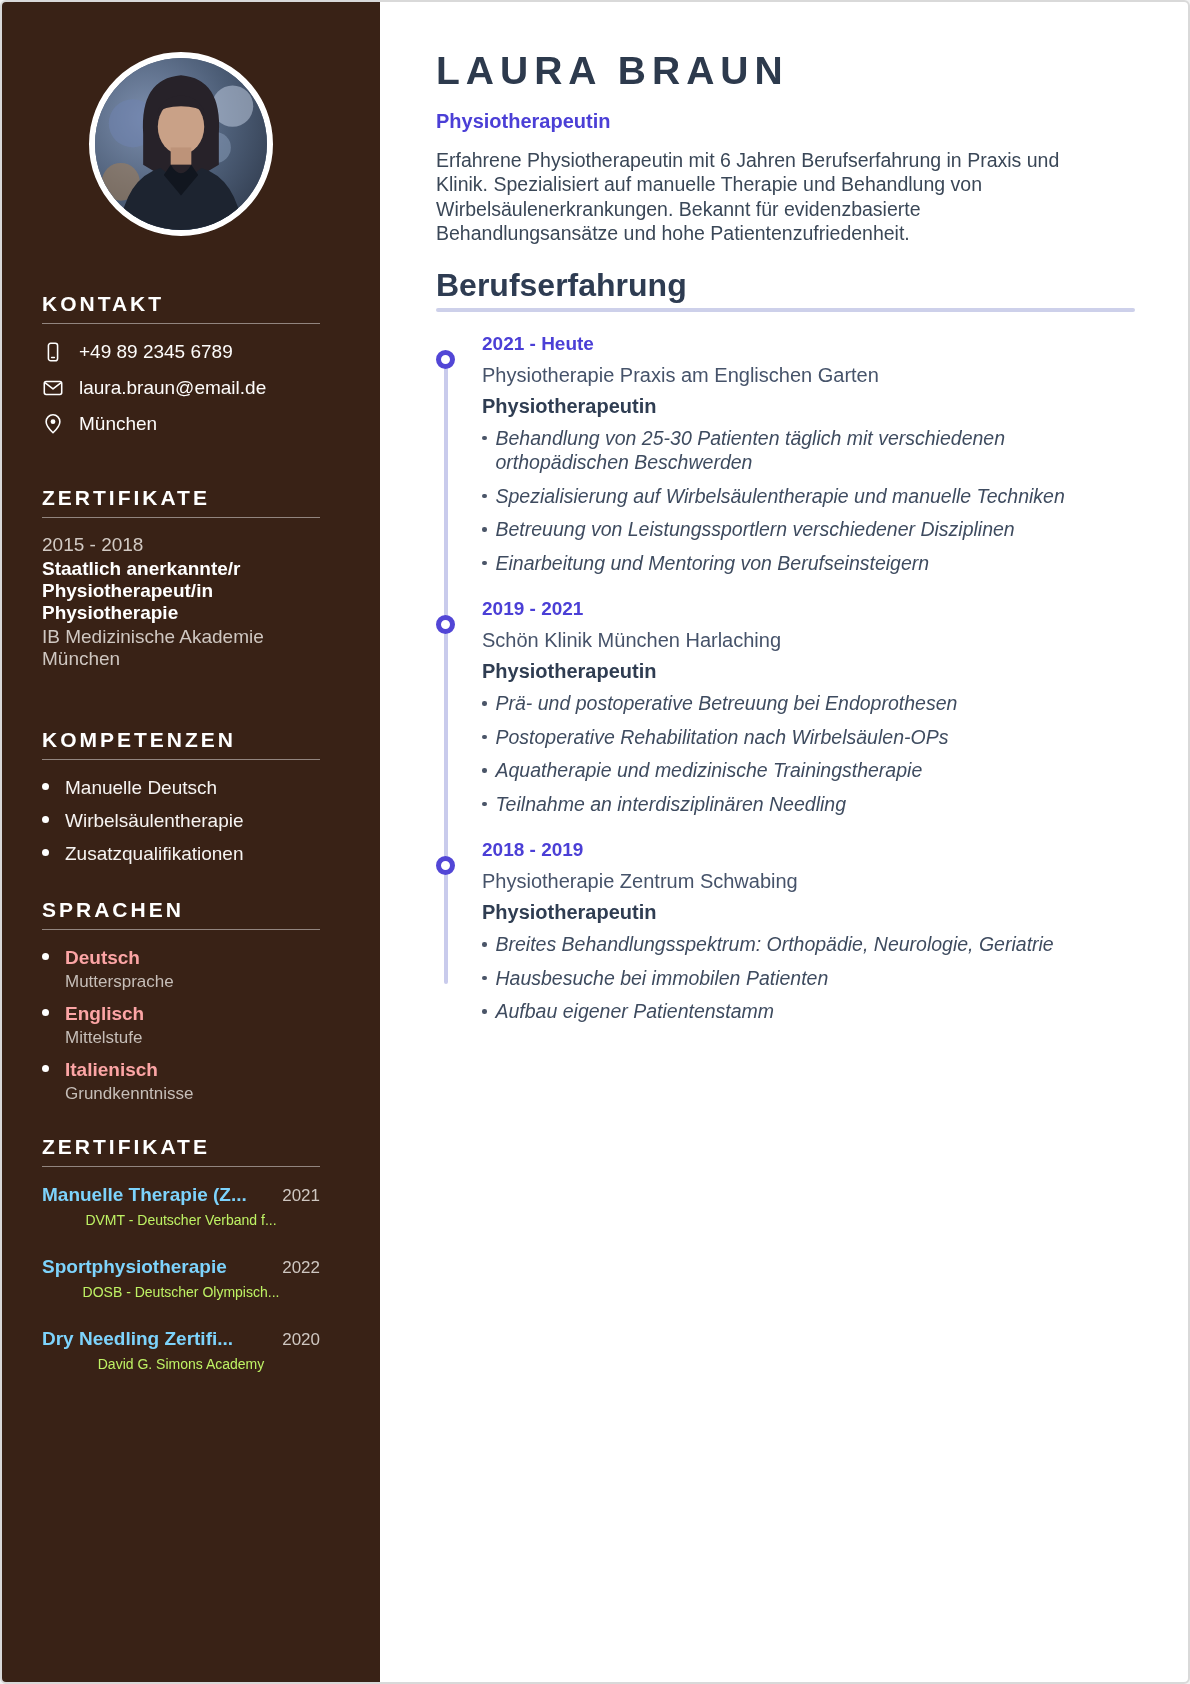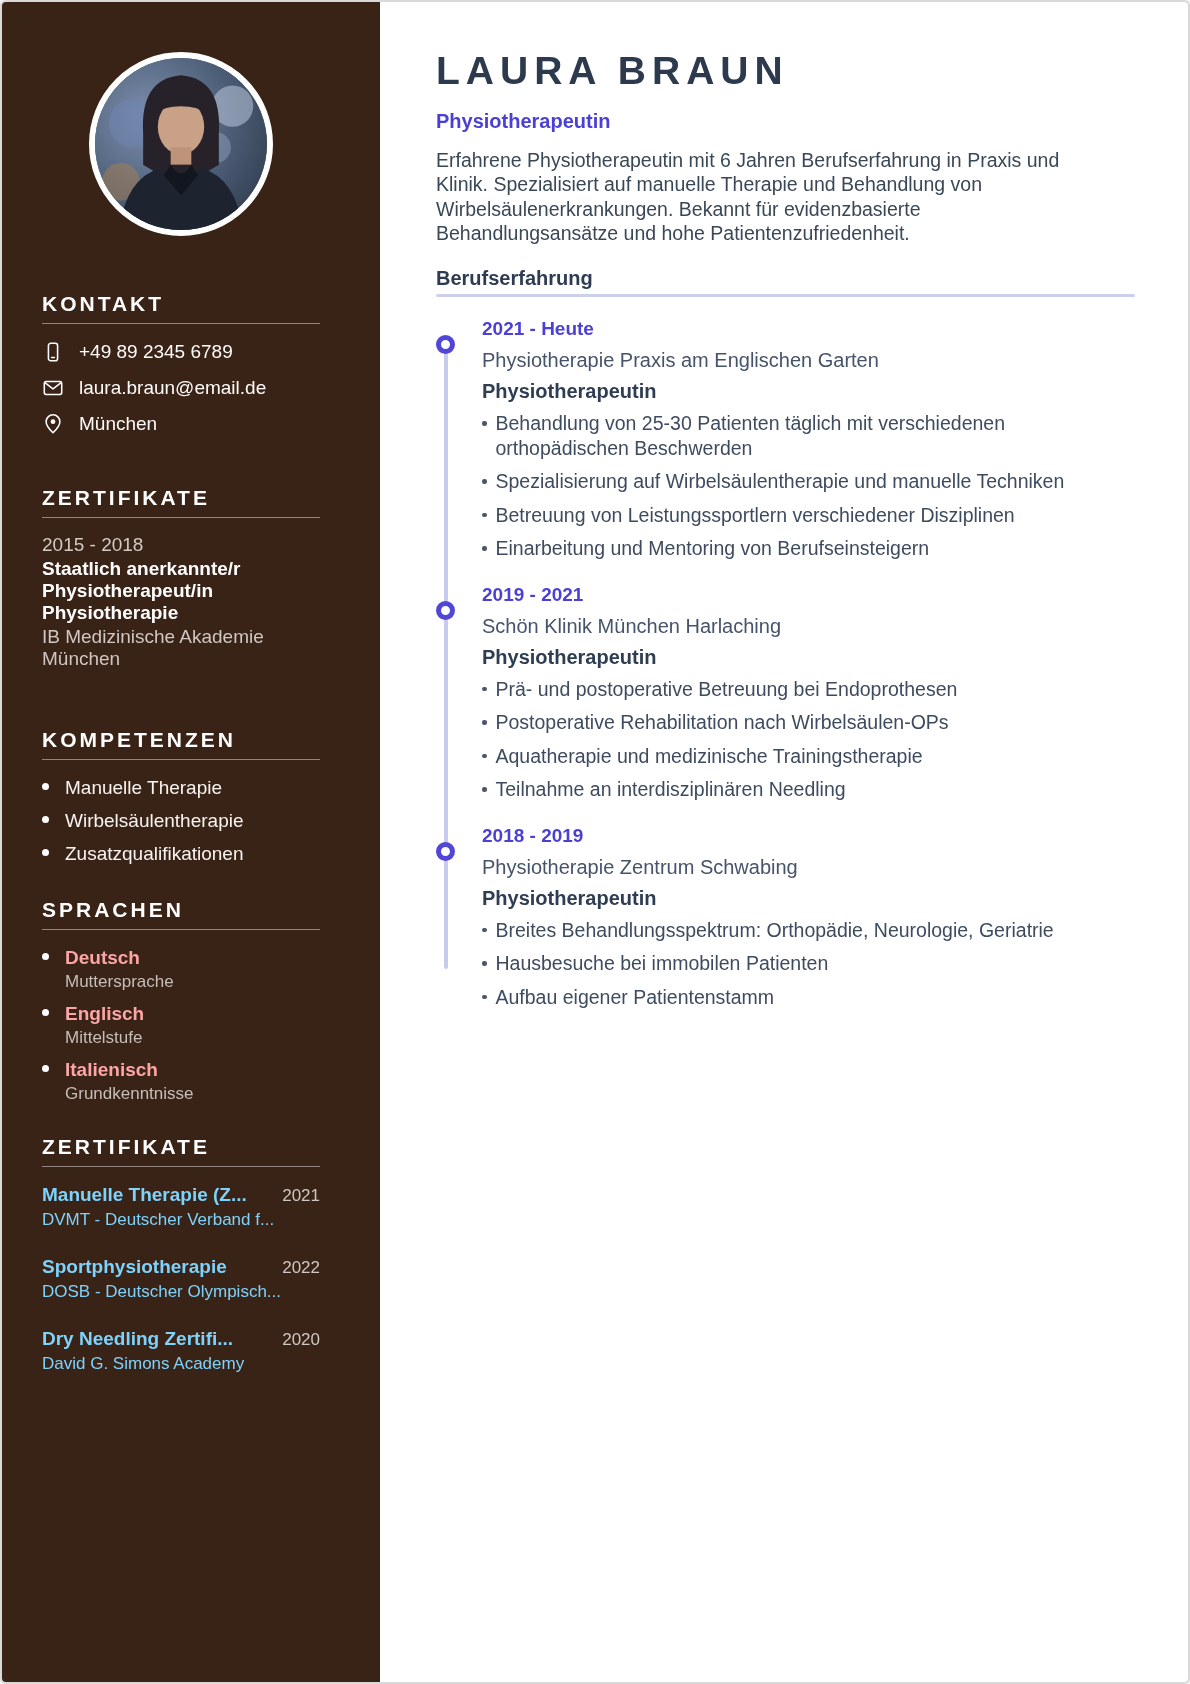--- a/index.html
+++ b/index.html
@@ -40,43 +40,43 @@
   .skill-list{list-style:none;margin:2px 0 0;padding:0;}
   .skill-list li{display:flex;align-items:baseline;font-size:19px;font-weight:500;color:#f7f4f2;margin-bottom:9px;line-height:24px;}
   .s-dot{flex:none;width:7px;height:7px;border-radius:50%;background:#ffffff;margin-right:16px;position:relative;top:-4px;}
   .lang-item{margin-bottom:9px;}
   .lang-name{display:flex;align-items:baseline;font-size:19px;font-weight:700;color:#fca5a5;line-height:24px;}
   .lang-level{font-size:17px;color:#c6beb8;line-height:22px;margin-left:23px;margin-top:1px;}
   .cert-item{margin-bottom:24px;}
   .cert-row{display:flex;justify-content:space-between;align-items:baseline;}
   .cert-title{font-size:19px;font-weight:700;color:#7dd3fc;white-space:nowrap;overflow:hidden;line-height:24px;}
   .cert-year{font-size:17px;color:#cfc7c1;margin-left:10px;flex:none;}
-  .cert-issuer{font-size:17px;color:#7dd3fc;line-height:22px;margin-top:2px;white-space:nowrap;overflow:hidden;}
+  .cert-issuer{font-size:14px;color:#bef264;line-height:22px;margin-top:2px;white-space:nowrap;overflow:hidden;text-align:center;}
   
   .main{flex:1;padding:38px 53px 0 56px;color:#3a4757;}
   .name{
     margin:8px 0 0;font-size:39px;font-weight:700;letter-spacing:6px;
     color:#2d3a4d;line-height:1.2;
   }
   .subtitle{margin-top:14px;font-size:20px;font-weight:700;color:#4b3fd6;line-height:25px;}
   .summary{margin:14px 0 0;font-size:19.5px;line-height:24.5px;color:#3a4757;max-width:632px;}
-  .exp-heading{margin:20px 0 0;font-size:20px;font-weight:700;color:#2e3c52;line-height:1.2;}
+  .exp-heading{margin:20px 0 0;font-size:32px;font-weight:700;color:#2e3c52;line-height:1.2;}
   .exp-underline{height:3.5px;background:#cdd0ea;margin-top:4px;border-radius:2px;}
   .entries{position:relative;margin-top:20px;}
   .rail{position:absolute;left:8px;top:26px;bottom:40px;width:3.5px;background:#c9cbec;border-radius:2px;}
   .entry{position:relative;padding-left:46px;margin-bottom:22px;}
   .marker{
     position:absolute;left:0;top:18px;width:19px;height:19px;border-radius:50%;
     background:#ffffff;border:5px solid #5246d6;
   }
   .e-period{font-size:19px;font-weight:700;color:#4b3fd6;line-height:24px;margin-bottom:7px;}
   .e-company{font-size:20px;color:#46536a;line-height:25px;margin-bottom:6px;}
   .e-role{font-size:20px;font-weight:700;color:#2f3d52;line-height:25px;margin-bottom:7px;}
   .e-bullets{list-style:none;margin:0;padding:0;}
-  .e-bullets li{display:flex;align-items:flex-start;font-size:19.5px;line-height:24.5px;color:#3e4b5f;margin-bottom:9px;max-width:640px;}
+  .e-bullets li{display:flex;align-items:flex-start;font-size:19.5px;line-height:24.5px;color:#3e4b5f;margin-bottom:9px;max-width:640px;font-style:italic;}
   .m-dot{flex:none;width:4.5px;height:4.5px;border-radius:50%;background:#4a5568;margin:10px 9px 0 0;}
 </style>
 </head>
 <body>
 
 <div class="page">
 
   <aside class="sidebar">
 
     <div class="photo-ring">
@@ -142,21 +142,21 @@
       <div class="edu-field">Physiotherapie</div>
       <div class="edu-school">IB Medizinische Akademie München</div>
     </section>
 
     <section class="s-section kompetenzen">
       <h2 class="s-heading">KOMPETENZEN</h2>
       <hr class="s-divider">
       <ul class="skill-list">
         <li>
             <span class="s-dot"></span>
-            <span>Manuelle Therapie</span>
+            <span>Manuelle Deutsch</span>
           </li>
         <li>
             <span class="s-dot"></span>
             <span>Wirbelsäulentherapie</span>
           </li>
         <li>
             <span class="s-dot"></span>
             <span>Zusatzqualifikationen</span>
           </li>
       </ul>

